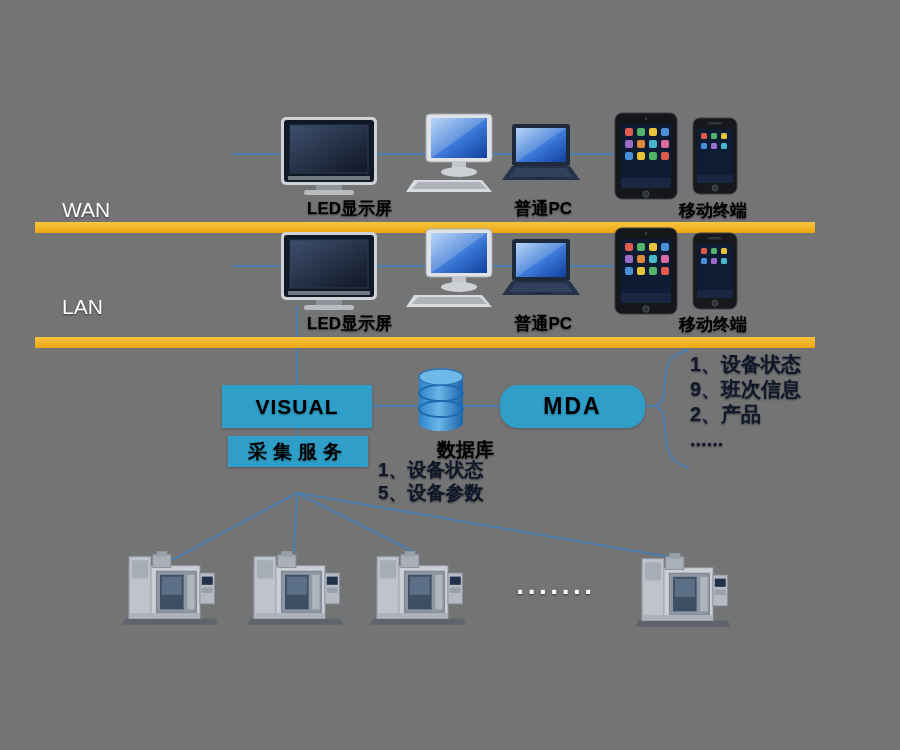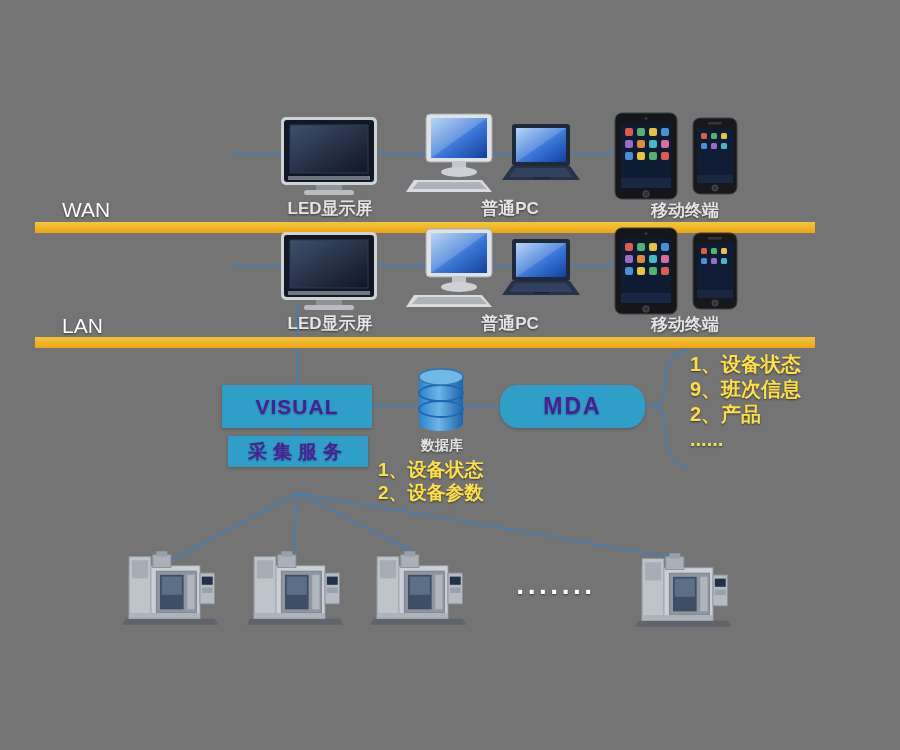--- a/index.html
+++ b/index.html
@@ -13,33 +13,33 @@
   .bus {
     position: absolute; left: 35px; width: 780px; height: 11px;
     background: linear-gradient(180deg, #f7c53e, #eca511); z-index: 2;
   }
   .bus-label {
     position: absolute; z-index: 3; color: #fff; font-size: 21px; font-weight: normal;
     text-shadow: 0 1px 2px rgba(0,0,0,.55);
   }
   .device, .db, .machine { position: absolute; z-index: 3; line-height: 0; }
   .dev-label {
-    position: absolute; z-index: 3; color: #e5e5e5; font-size: 17px; font-weight: bold;
-    text-align: center; text-shadow: 0 1px 2px rgba(0,0,0,.55);
+    position: absolute; z-index: 3; color: #000000; font-size: 17px; font-weight: bold;
+    text-align: right; text-shadow: 0 1px 2px rgba(0,0,0,.55);
   }
   .box {
-    position: absolute; z-index: 3; background: #2f9fc9; color: #4c1d95; font-weight: bold;
+    position: absolute; z-index: 3; background: #2f9fc9; color: #000000; font-weight: bold;
     display: flex; align-items: center; justify-content: center;
     text-shadow: 0 1px 2px rgba(0,0,0,.35); box-shadow: 0 1px 3px rgba(0,0,0,.25);
   }
   .box.visual { font-size: 21px; letter-spacing: 1px; }
   .box.mda { font-size: 23px; letter-spacing: 2px; border-radius: 18px; }
   .box.collector { font-size: 19px; letter-spacing: 6px; }
   .info-list {
-    position: absolute; z-index: 3; color: #fde047; font-size: 20px; font-weight: bold;
+    position: absolute; z-index: 3; color: #0f172a; font-size: 20px; font-weight: bold;
     line-height: 25px; text-shadow: 0 1px 2px rgba(0,0,0,.55); white-space: nowrap;
   }
   .info-list.small { font-size: 19px; line-height: 23px; }
   .dots {
     position: absolute; z-index: 3; color: #fff; font-size: 28px; font-weight: bold;
     letter-spacing: 2px; text-align: center; text-shadow: 0 1px 2px rgba(0,0,0,.5);
   }
 </style>
 </head>
 <body>
@@ -220,49 +220,49 @@
         <use href="#sym-tablet" width="100%" height="100%"></use>
       </svg>
   </div>
   <div class="device" style="left:692px; top:232px">
     <svg width="46" height="78">
         <use href="#sym-phone" width="100%" height="100%"></use>
       </svg>
   </div>
   <div class="dev-label" style="left:623px; top:313px; width:124px">移动终端</div>
 
-  <div class="bus-label" style="left:62px; top:314px">LAN</div>
+  <div class="bus-label" style="left:62px; top:295px">LAN</div>
   <div class="bus" style="top:337px"></div>
 
   <div class="box visual" style="left:222px; top:385px; width:150px; height:43px">VISUAL</div>
 
   <div class="db" style="left:415px; top:367px">
     <svg width="52" height="66" viewBox="0 0 52 66">
       <rect x="4" y="10" width="44" height="46" fill="url(#g-db)"></rect>
       <ellipse cx="26" cy="56" rx="22" ry="8" fill="url(#g-db)"></ellipse>
       <ellipse cx="26" cy="42" rx="22" ry="8" fill="none" stroke="#1e6aae" stroke-width="2"></ellipse>
       <ellipse cx="26" cy="26" rx="22" ry="8" fill="none" stroke="#1e6aae" stroke-width="2"></ellipse>
       <ellipse cx="26" cy="10" rx="22" ry="8" fill="#6fb9e8" stroke="#2a76b4" stroke-width="1.5"></ellipse>
     </svg>
   </div>
-  <div class="dev-label" style="left:390px; top:437px; width:104px; font-size:14px">数据库</div>
+  <div class="dev-label" style="left:390px; top:437px; width:104px; font-size:19px">数据库</div>
 
   <div class="box mda" style="left:500px; top:385px; width:145px; height:43px">MDA</div>
 
   <div class="info-list" style="left:690px; top:352px">
     <div>1、设备状态</div>
     <div>9、班次信息</div>
     <div>2、产品</div>
     <div>......</div>
   </div>
 
   <div class="box collector" style="left:228px; top:436px; width:140px; height:31px">采集服务</div>
   <div class="info-list small" style="left:378px; top:458px">
     <div>1、设备状态</div>
-    <div>2、设备参数</div>
+    <div>5、设备参数</div>
   </div>
 
   <div class="machine" style="left:120px; top:548px">
     <svg width="100" height="80">
         <use href="#sym-cnc" width="100%" height="100%"></use>
       </svg>
   </div>
   <div class="machine" style="left:245px; top:548px">
     <svg width="100" height="80">
         <use href="#sym-cnc" width="100%" height="100%"></use>

